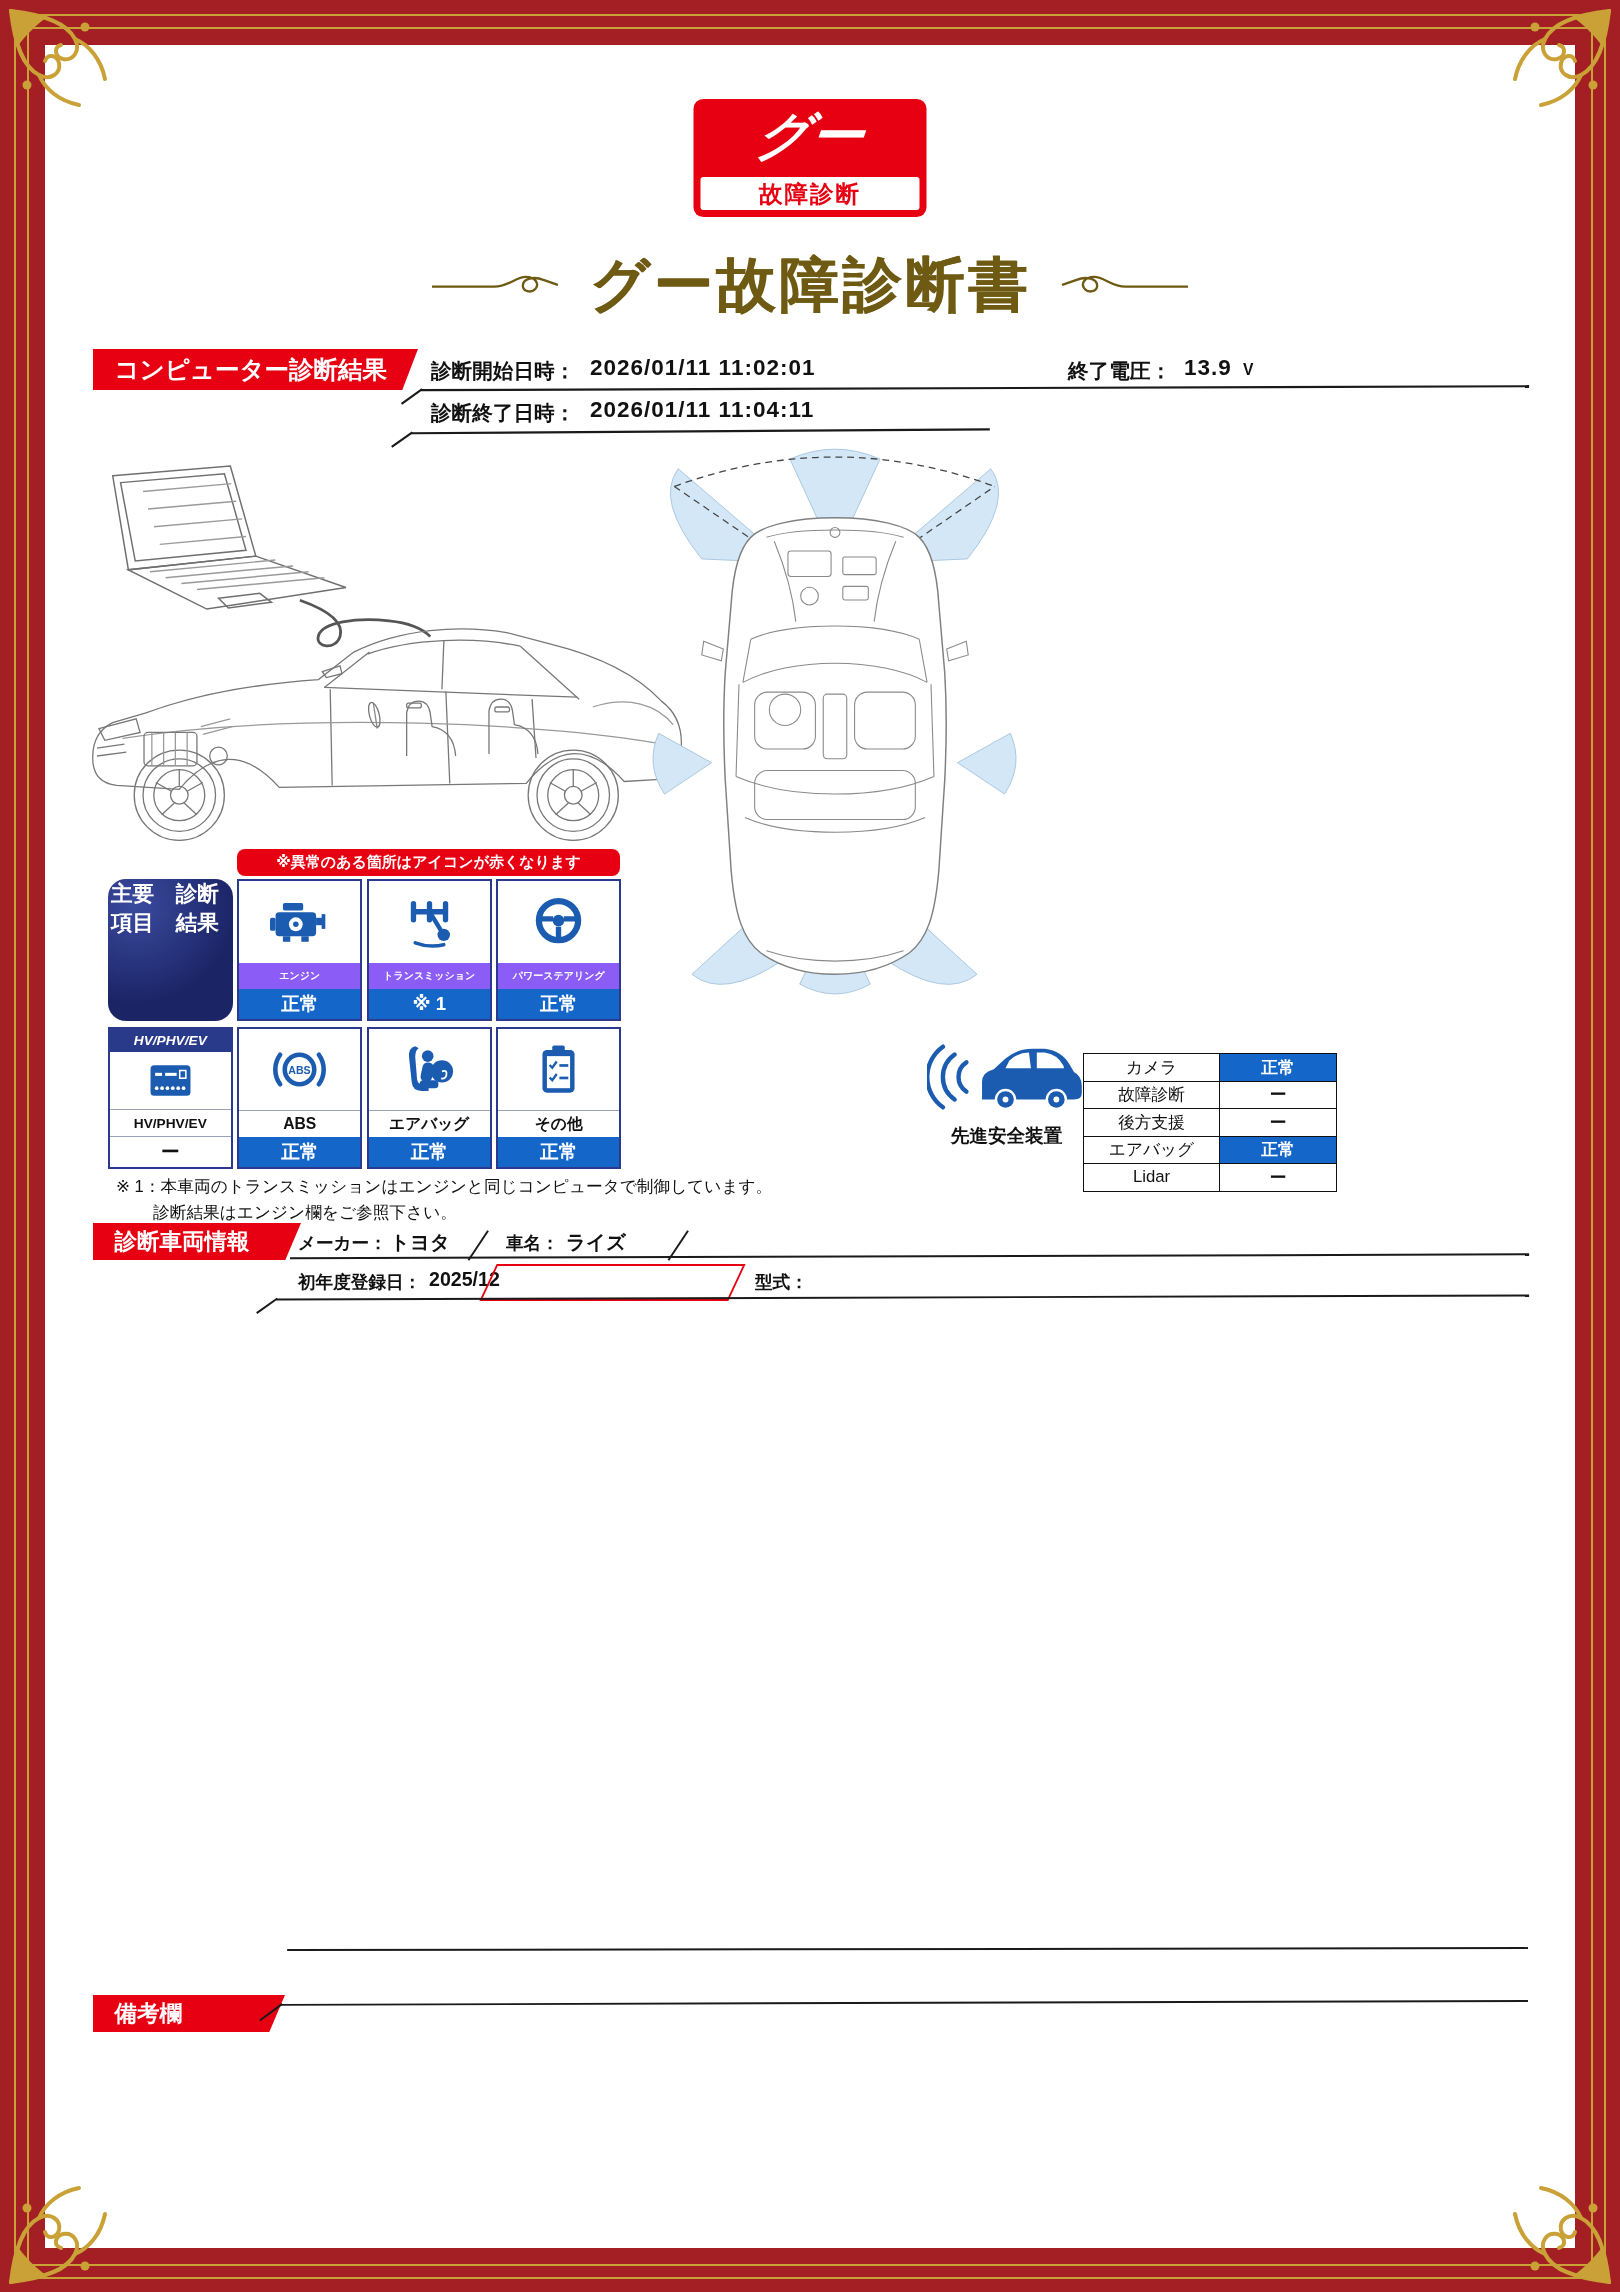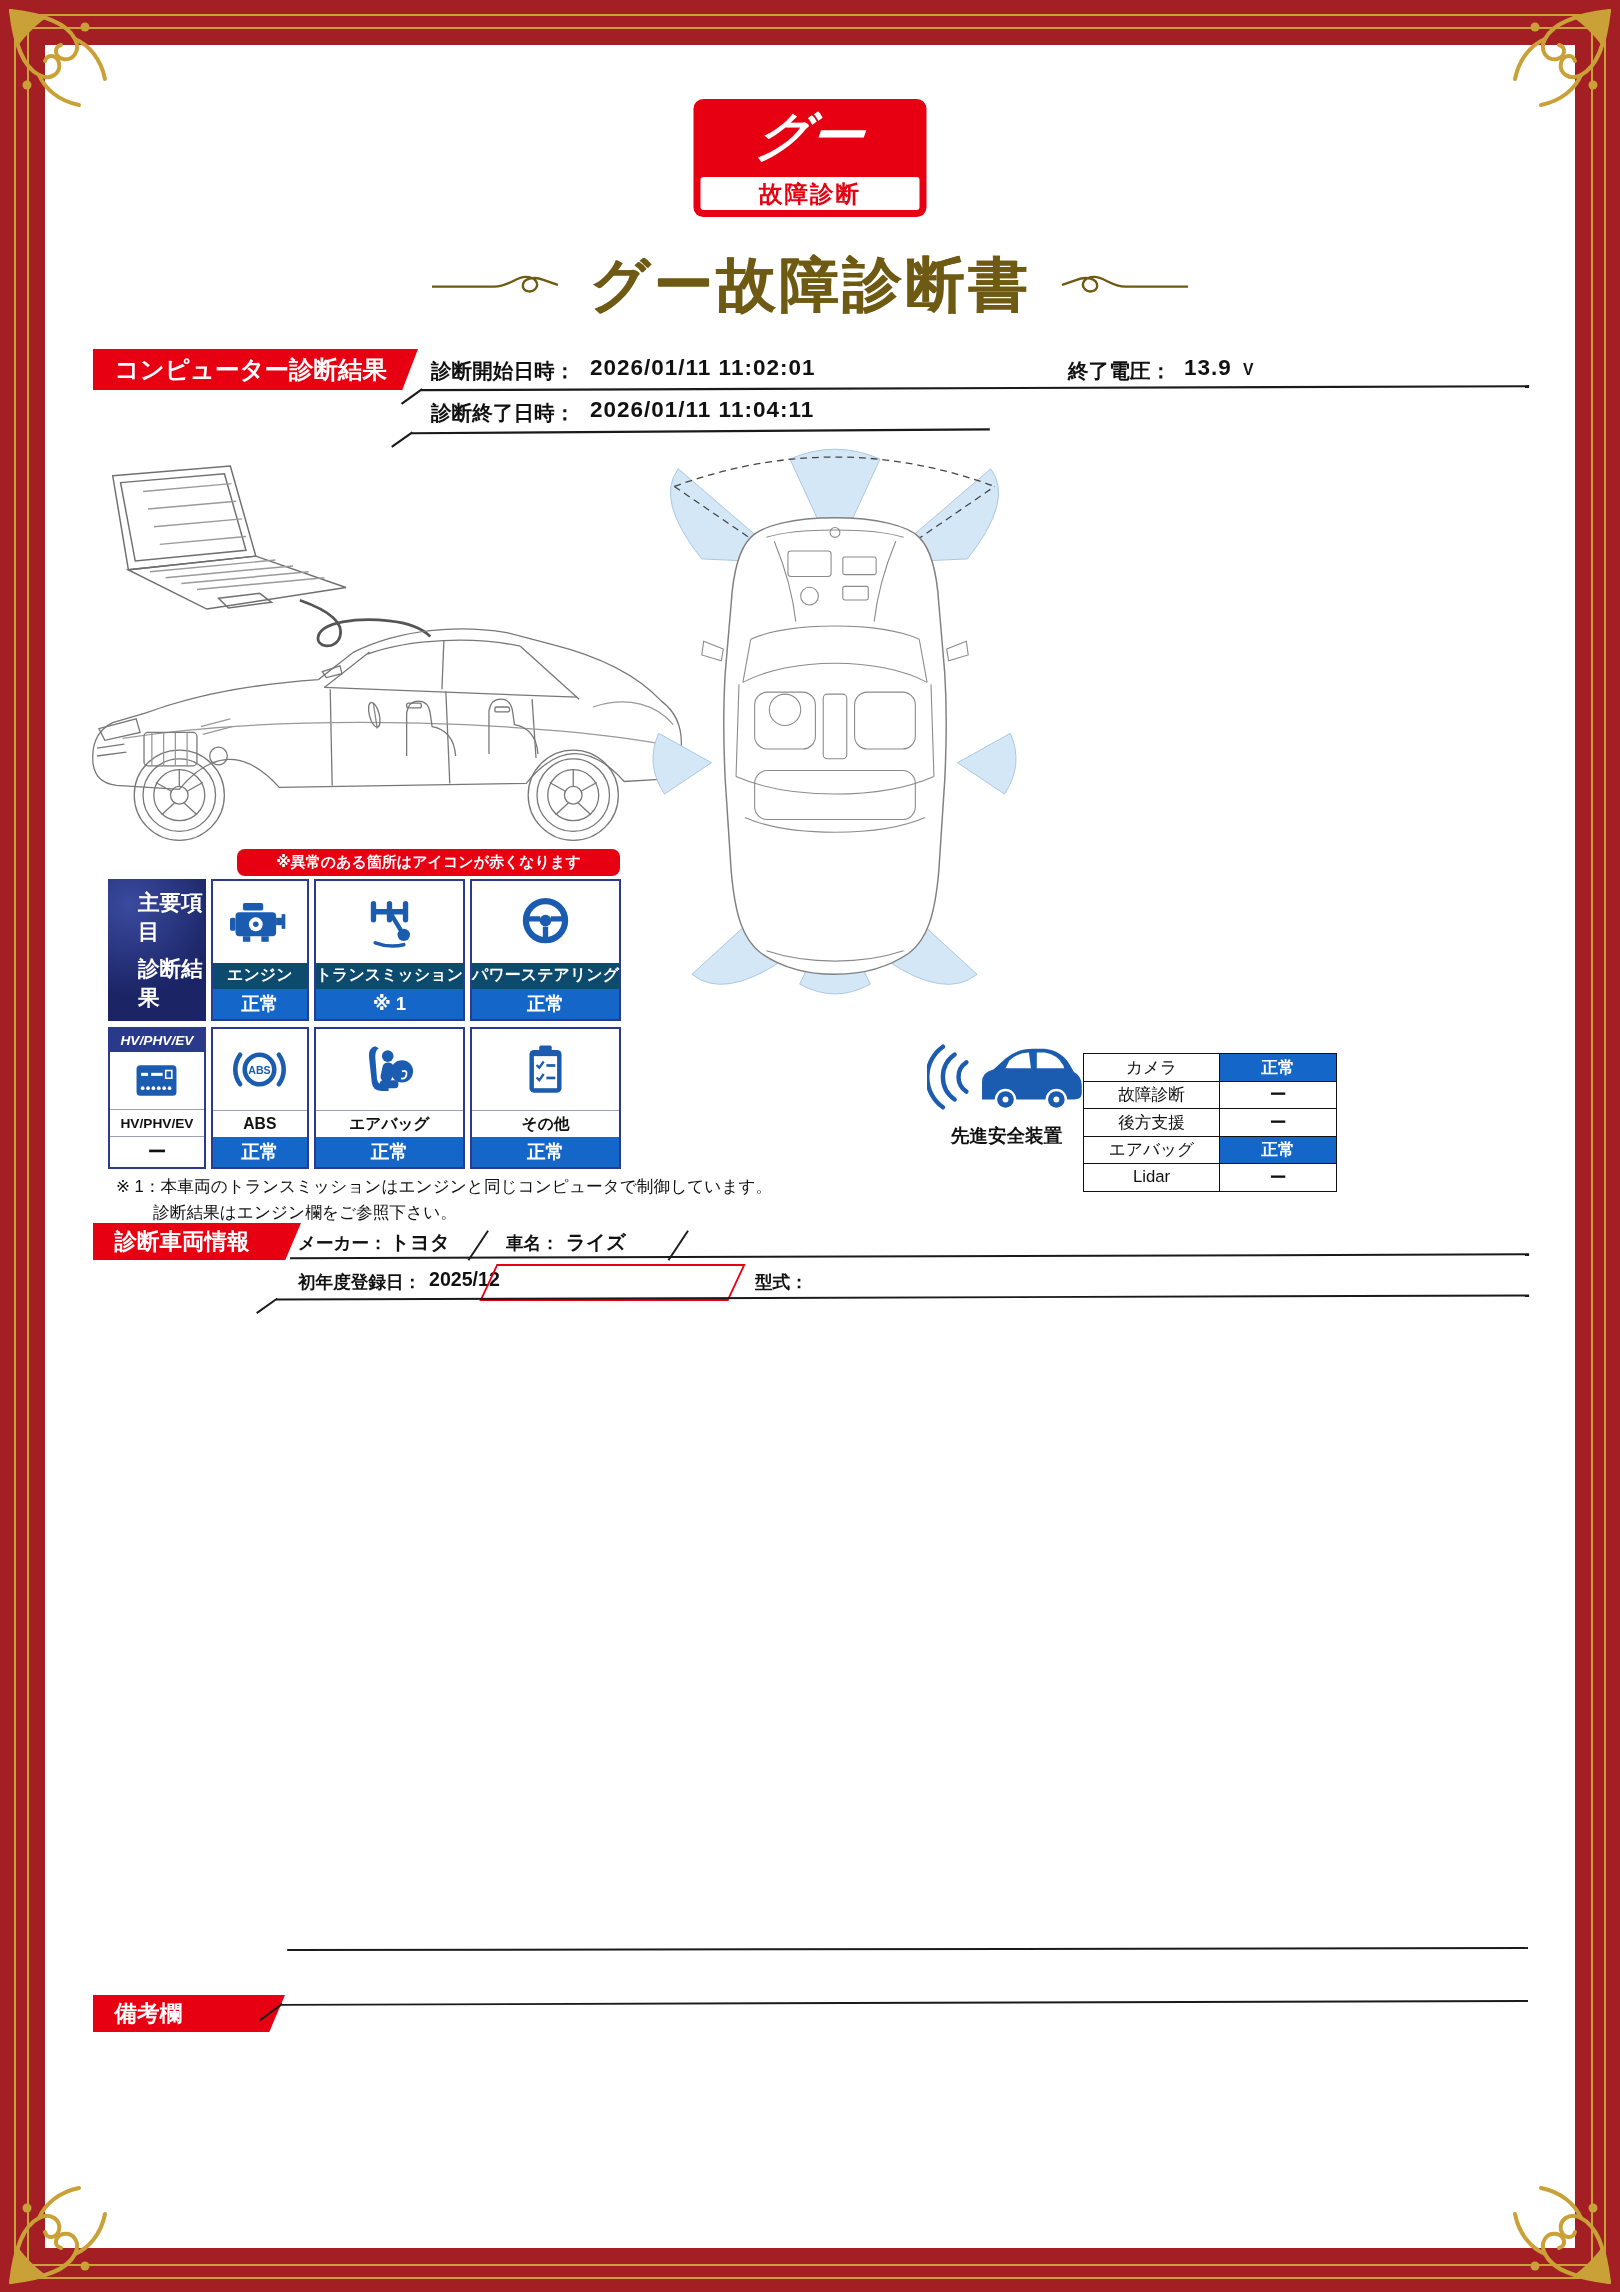--- a/index.html
+++ b/index.html
@@ -35,34 +35,34 @@
   .unit{font-size:15.7px;font-weight:bold;}
   
   .notice{position:absolute;left:192px;top:804px;width:383px;height:26.5px;background:#e60012;color:#fff;
           font-size:15px;font-weight:bold;display:flex;align-items:center;justify-content:center;border-radius:8px;}
   
   .grid{position:absolute;left:63px;top:834px;width:513px;display:grid;
         grid-template-columns:repeat(4,1fr);gap:5.9px 4.9px;}
   .cell{border:2.9px solid #2b3a8c;height:142px;display:flex;flex-direction:column;background:#fff;
         box-sizing:border-box;}
   .icon-area{flex:1 1 auto;min-height:0;display:flex;align-items:center;justify-content:center;}
-  .label-bar{height:26.5px;background:#0c4a6e;color:#fff;font-size:16px;font-weight:bold;display:flex;
+  .label-bar{height:26.5px;background:#8b5cf6;color:#fff;font-size:10px;font-weight:bold;display:flex;
              align-items:center;justify-content:center;white-space:nowrap;}
   .label-plain{height:25.5px;border-top:1px solid #9aa0b5;display:flex;align-items:center;
                justify-content:center;font-size:15.7px;font-weight:bold;color:#111;}
   .hv .label-plain{font-size:13.7px;}
   .head-bar{height:23.5px;background:#2a3a8a;color:#fff;font-style:italic;font-weight:bold;
             font-size:13.7px;display:flex;align-items:center;justify-content:center;}
   .status-bar{height:30px;display:flex;align-items:center;justify-content:center;font-size:18.6px;
               font-weight:bold;background:#fff;color:#111;}
   .status-bar.status-auto:not(.on){border-top:1px solid #9aa0b5;}
   .status-auto.on{background:#1467c8 !important;color:#fff !important;}
   .summary-box{background:radial-gradient(circle at 22% 18%,#3a4a9e 0%,#1b2566 65%);color:#fff;
-               font-size:21.6px;font-weight:bold;display:flex;flex-direction:column;justify-content:center;
-               gap:7.8px;padding-left:30px;height:142px;box-sizing:border-box;}
+               font-size:21.6px;font-weight:bold;display:flex;justify-content:center;
+               gap:7.8px;padding-left:3px;height:142px;box-sizing:border-box;border-radius:18px;}
   
   .adas-table{position:absolute;left:1038px;top:974px;border-collapse:collapse;margin-top:34px;}
   .adas-table td{border:1.6px solid #111;height:26.5px;padding:0;text-align:center;}
   .adas-name{width:135px;font-size:16.7px;}
   .adas-status{width:116px;font-size:16.7px;font-weight:bold;}
   .adas-label{position:absolute;left:880px;top:1078px;width:163px;text-align:center;font-size:18.6px;
               font-weight:bold;}
   
   .footnote{position:absolute;left:71px;top:1129px;font-size:16.7px;line-height:1.55;color:#111;}
   .footnote .indent{padding-left:37px;}

